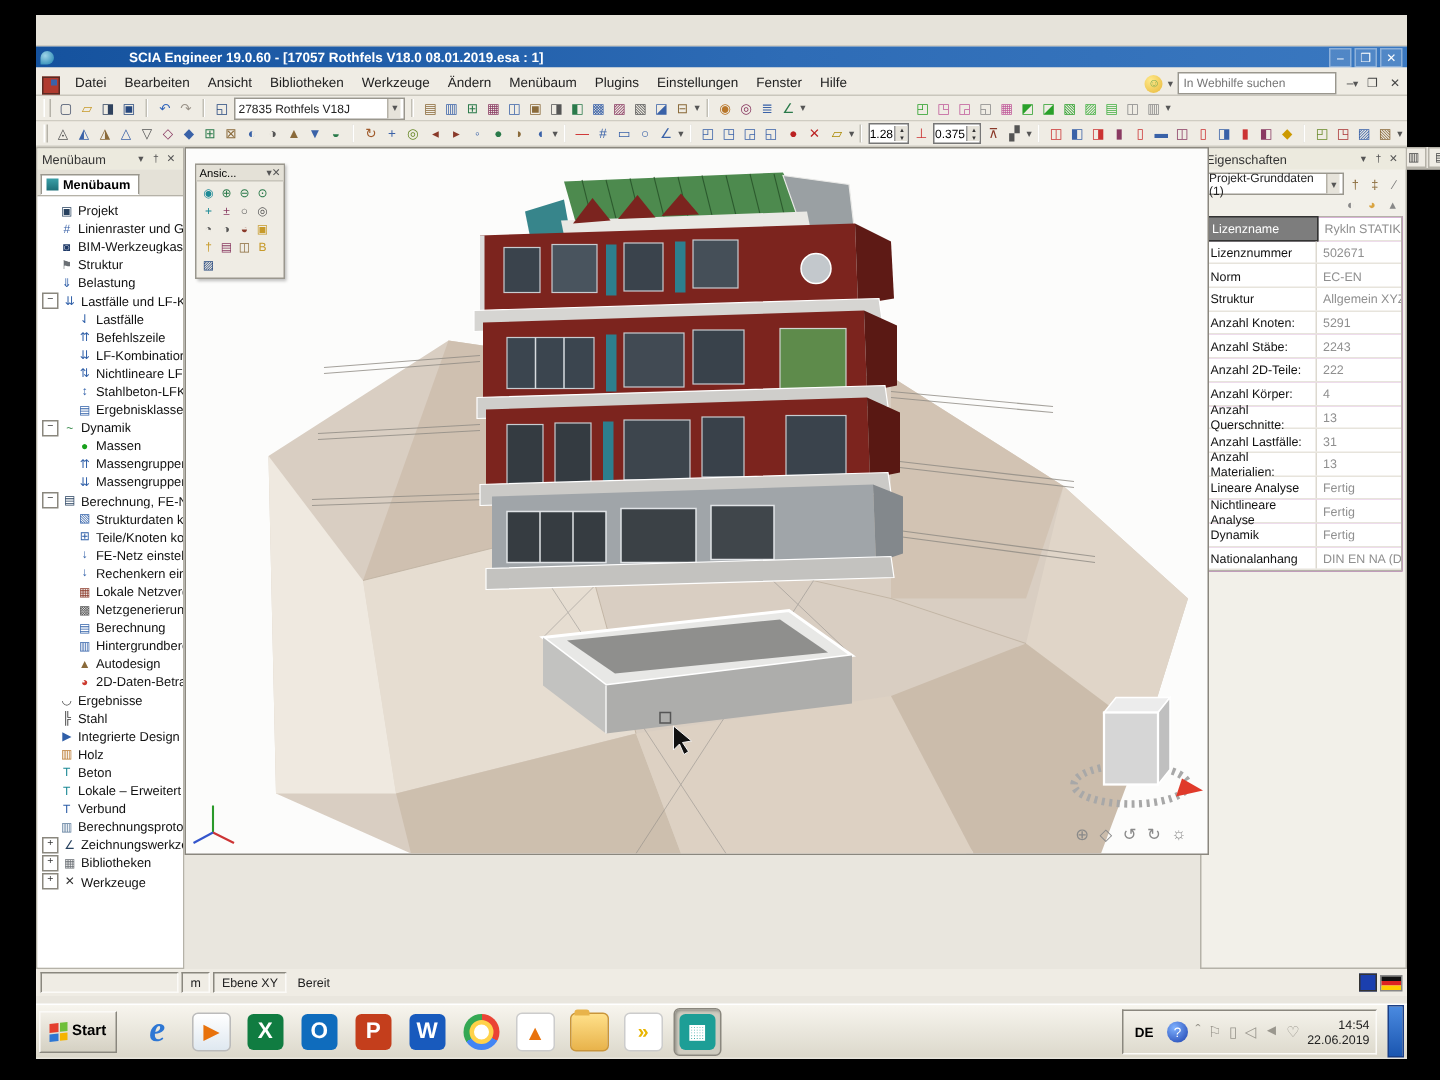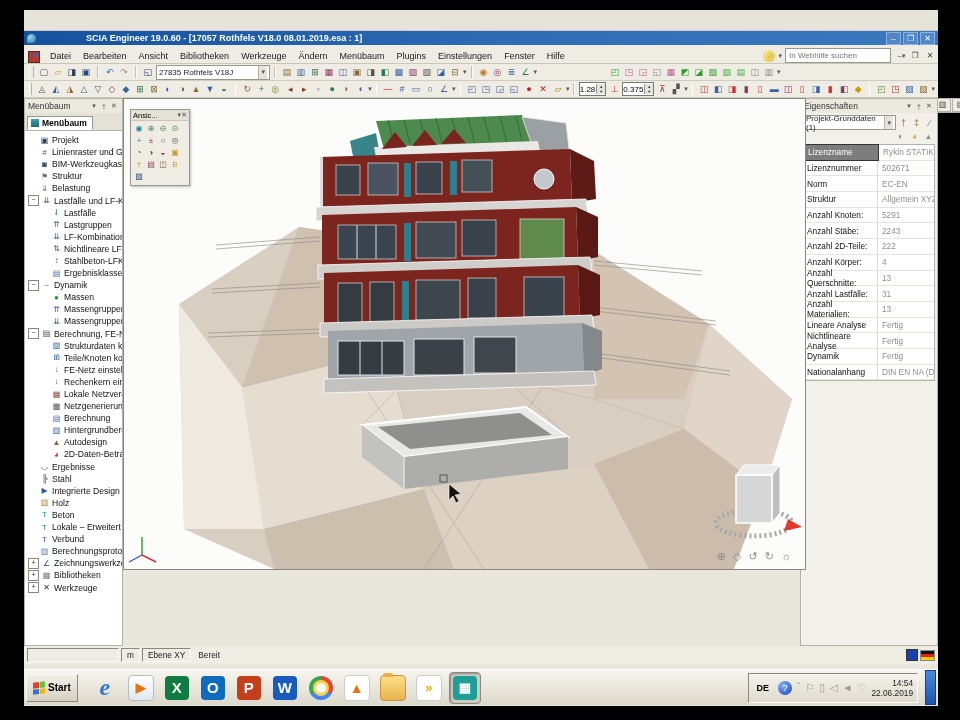--- a/index.html
+++ b/index.html
@@ -413,21 +413,21 @@
 
           <div class="trow lvl1">
             <span class="texp"></span>
             <span class="tic" style="color: rgb(47, 95, 168);">⇃</span>
             <span class="tlab">Lastfälle</span>
           </div>
 
           <div class="trow lvl1">
             <span class="texp"></span>
             <span class="tic" style="color: rgb(47, 95, 168);">⇈</span>
-            <span class="tlab">Lastgruppen</span>
+            <span class="tlab">Befehlszeile</span>
           </div>
 
           <div class="trow lvl1">
             <span class="texp"></span>
             <span class="tic" style="color: rgb(47, 95, 168);">⇊</span>
             <span class="tlab">LF-Kombinationen</span>
           </div>
 
           <div class="trow lvl1">
             <span class="texp"></span>

